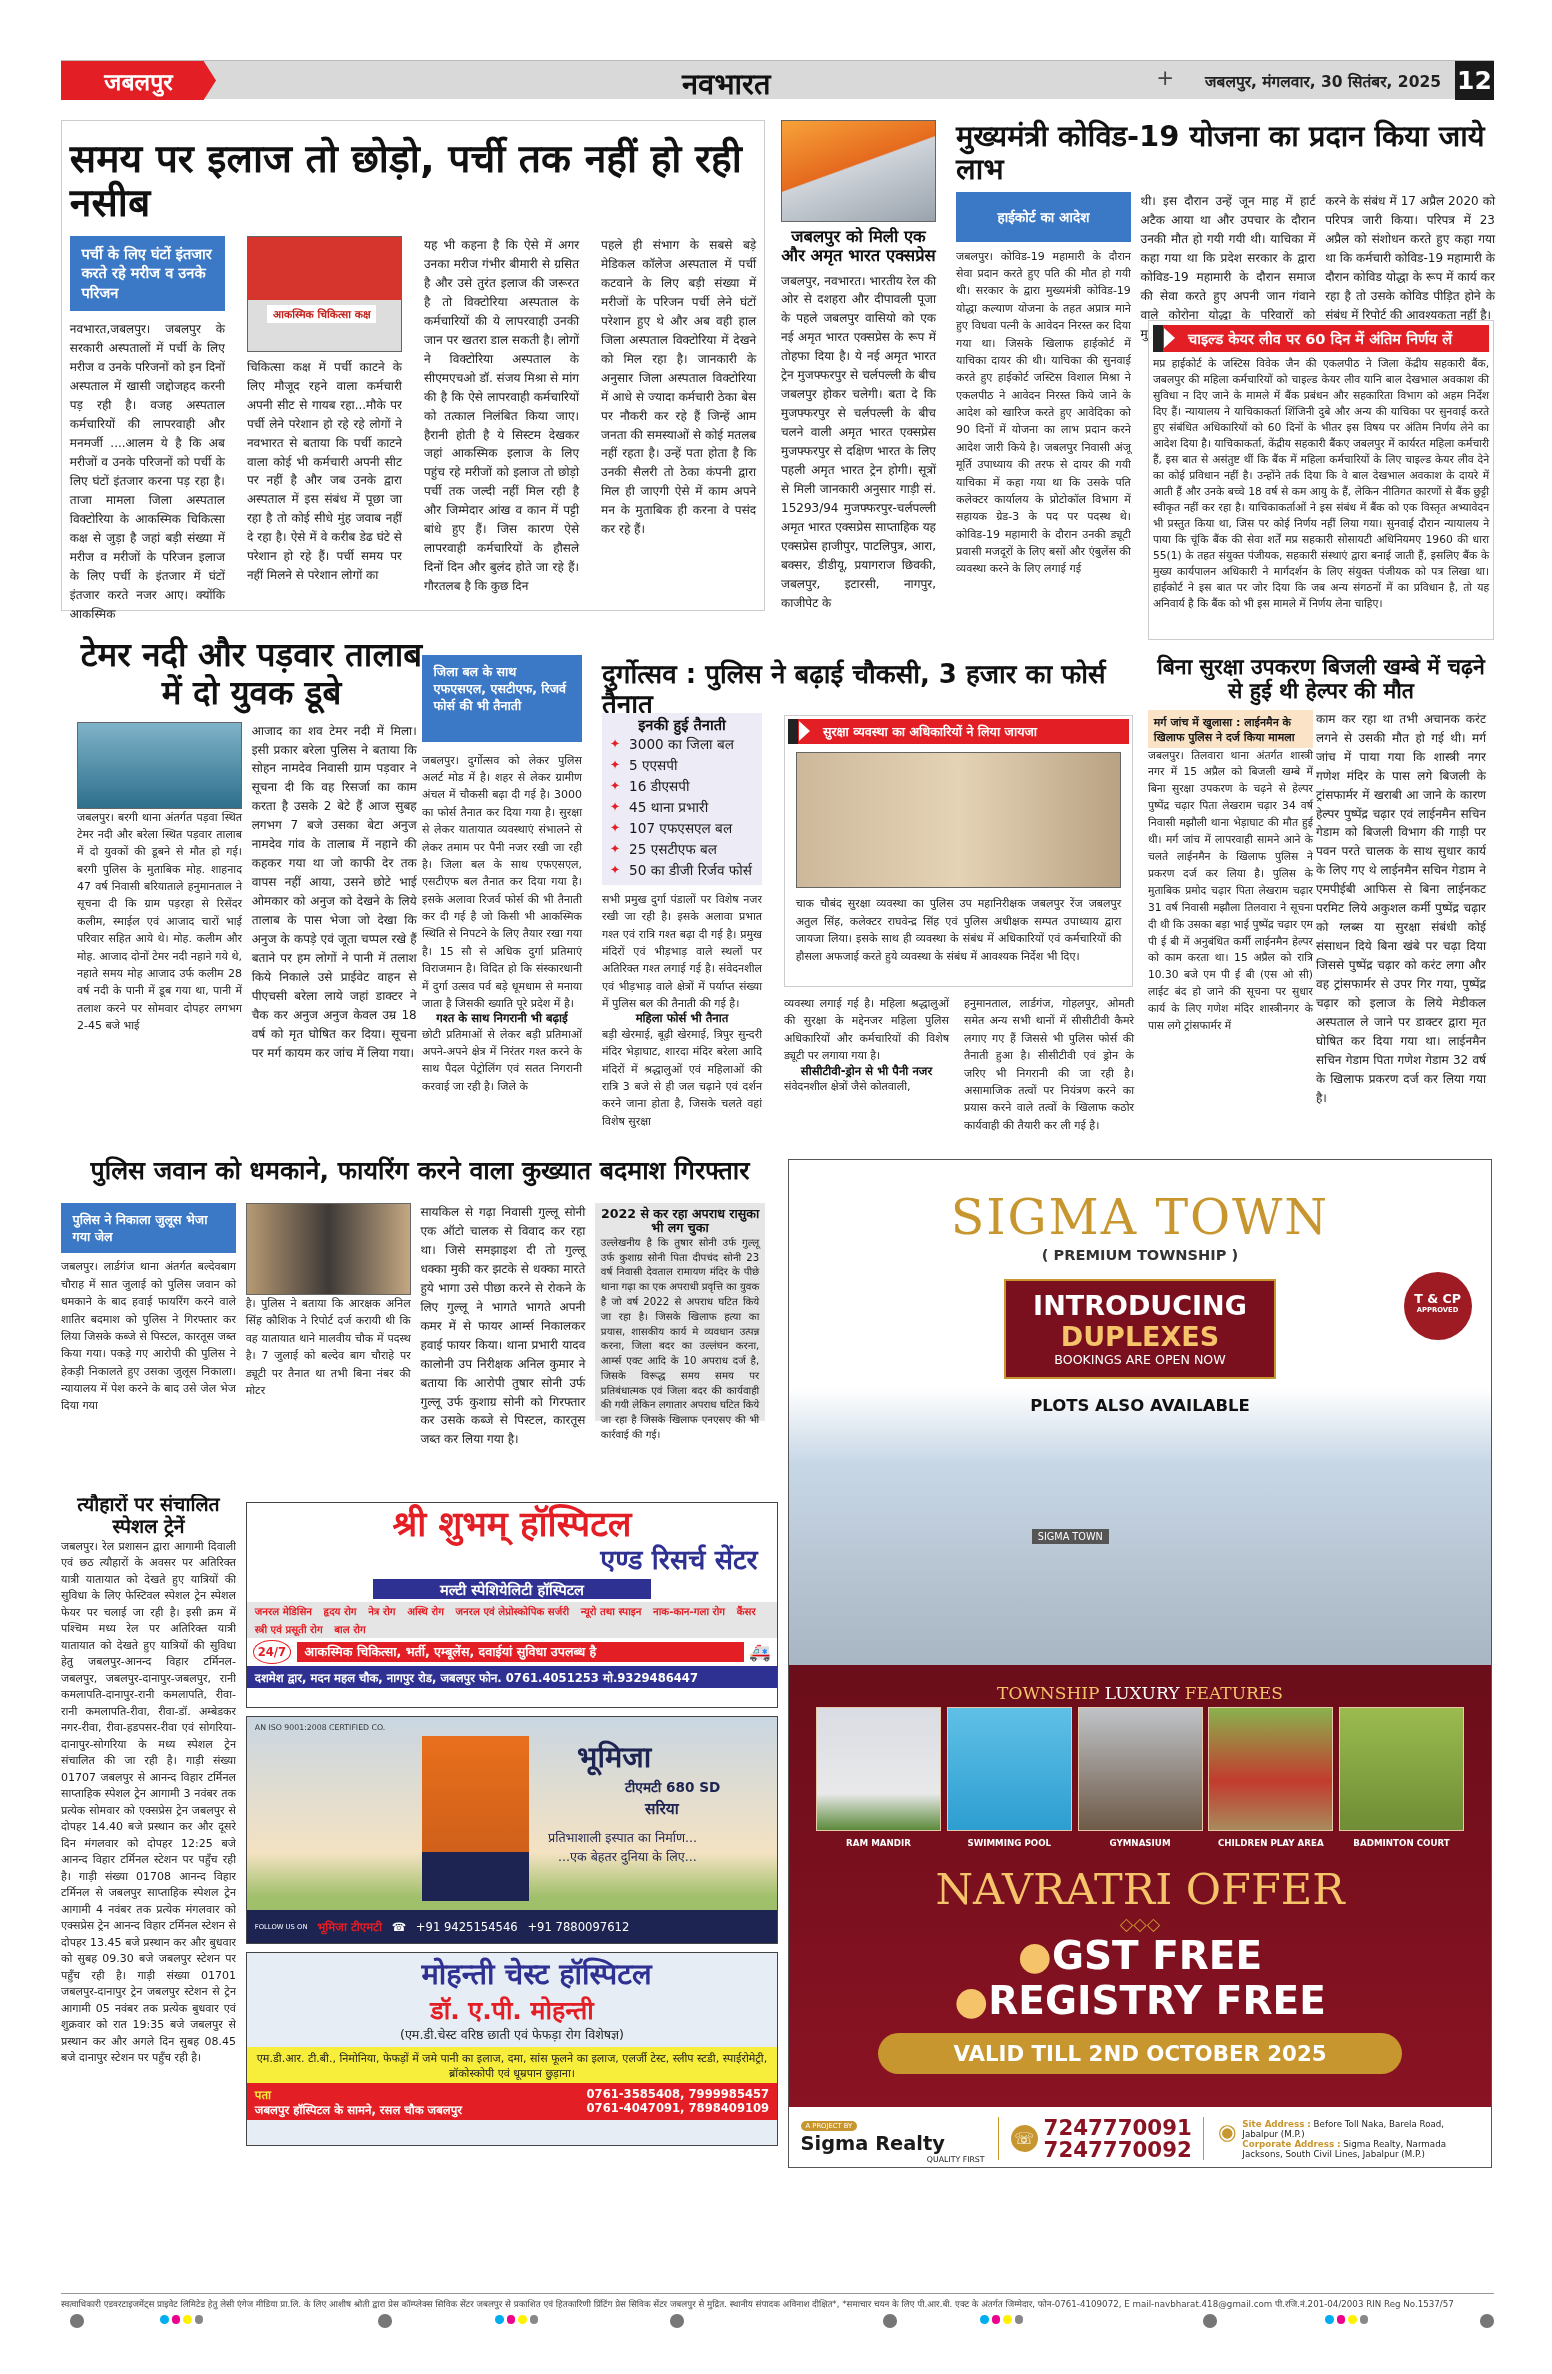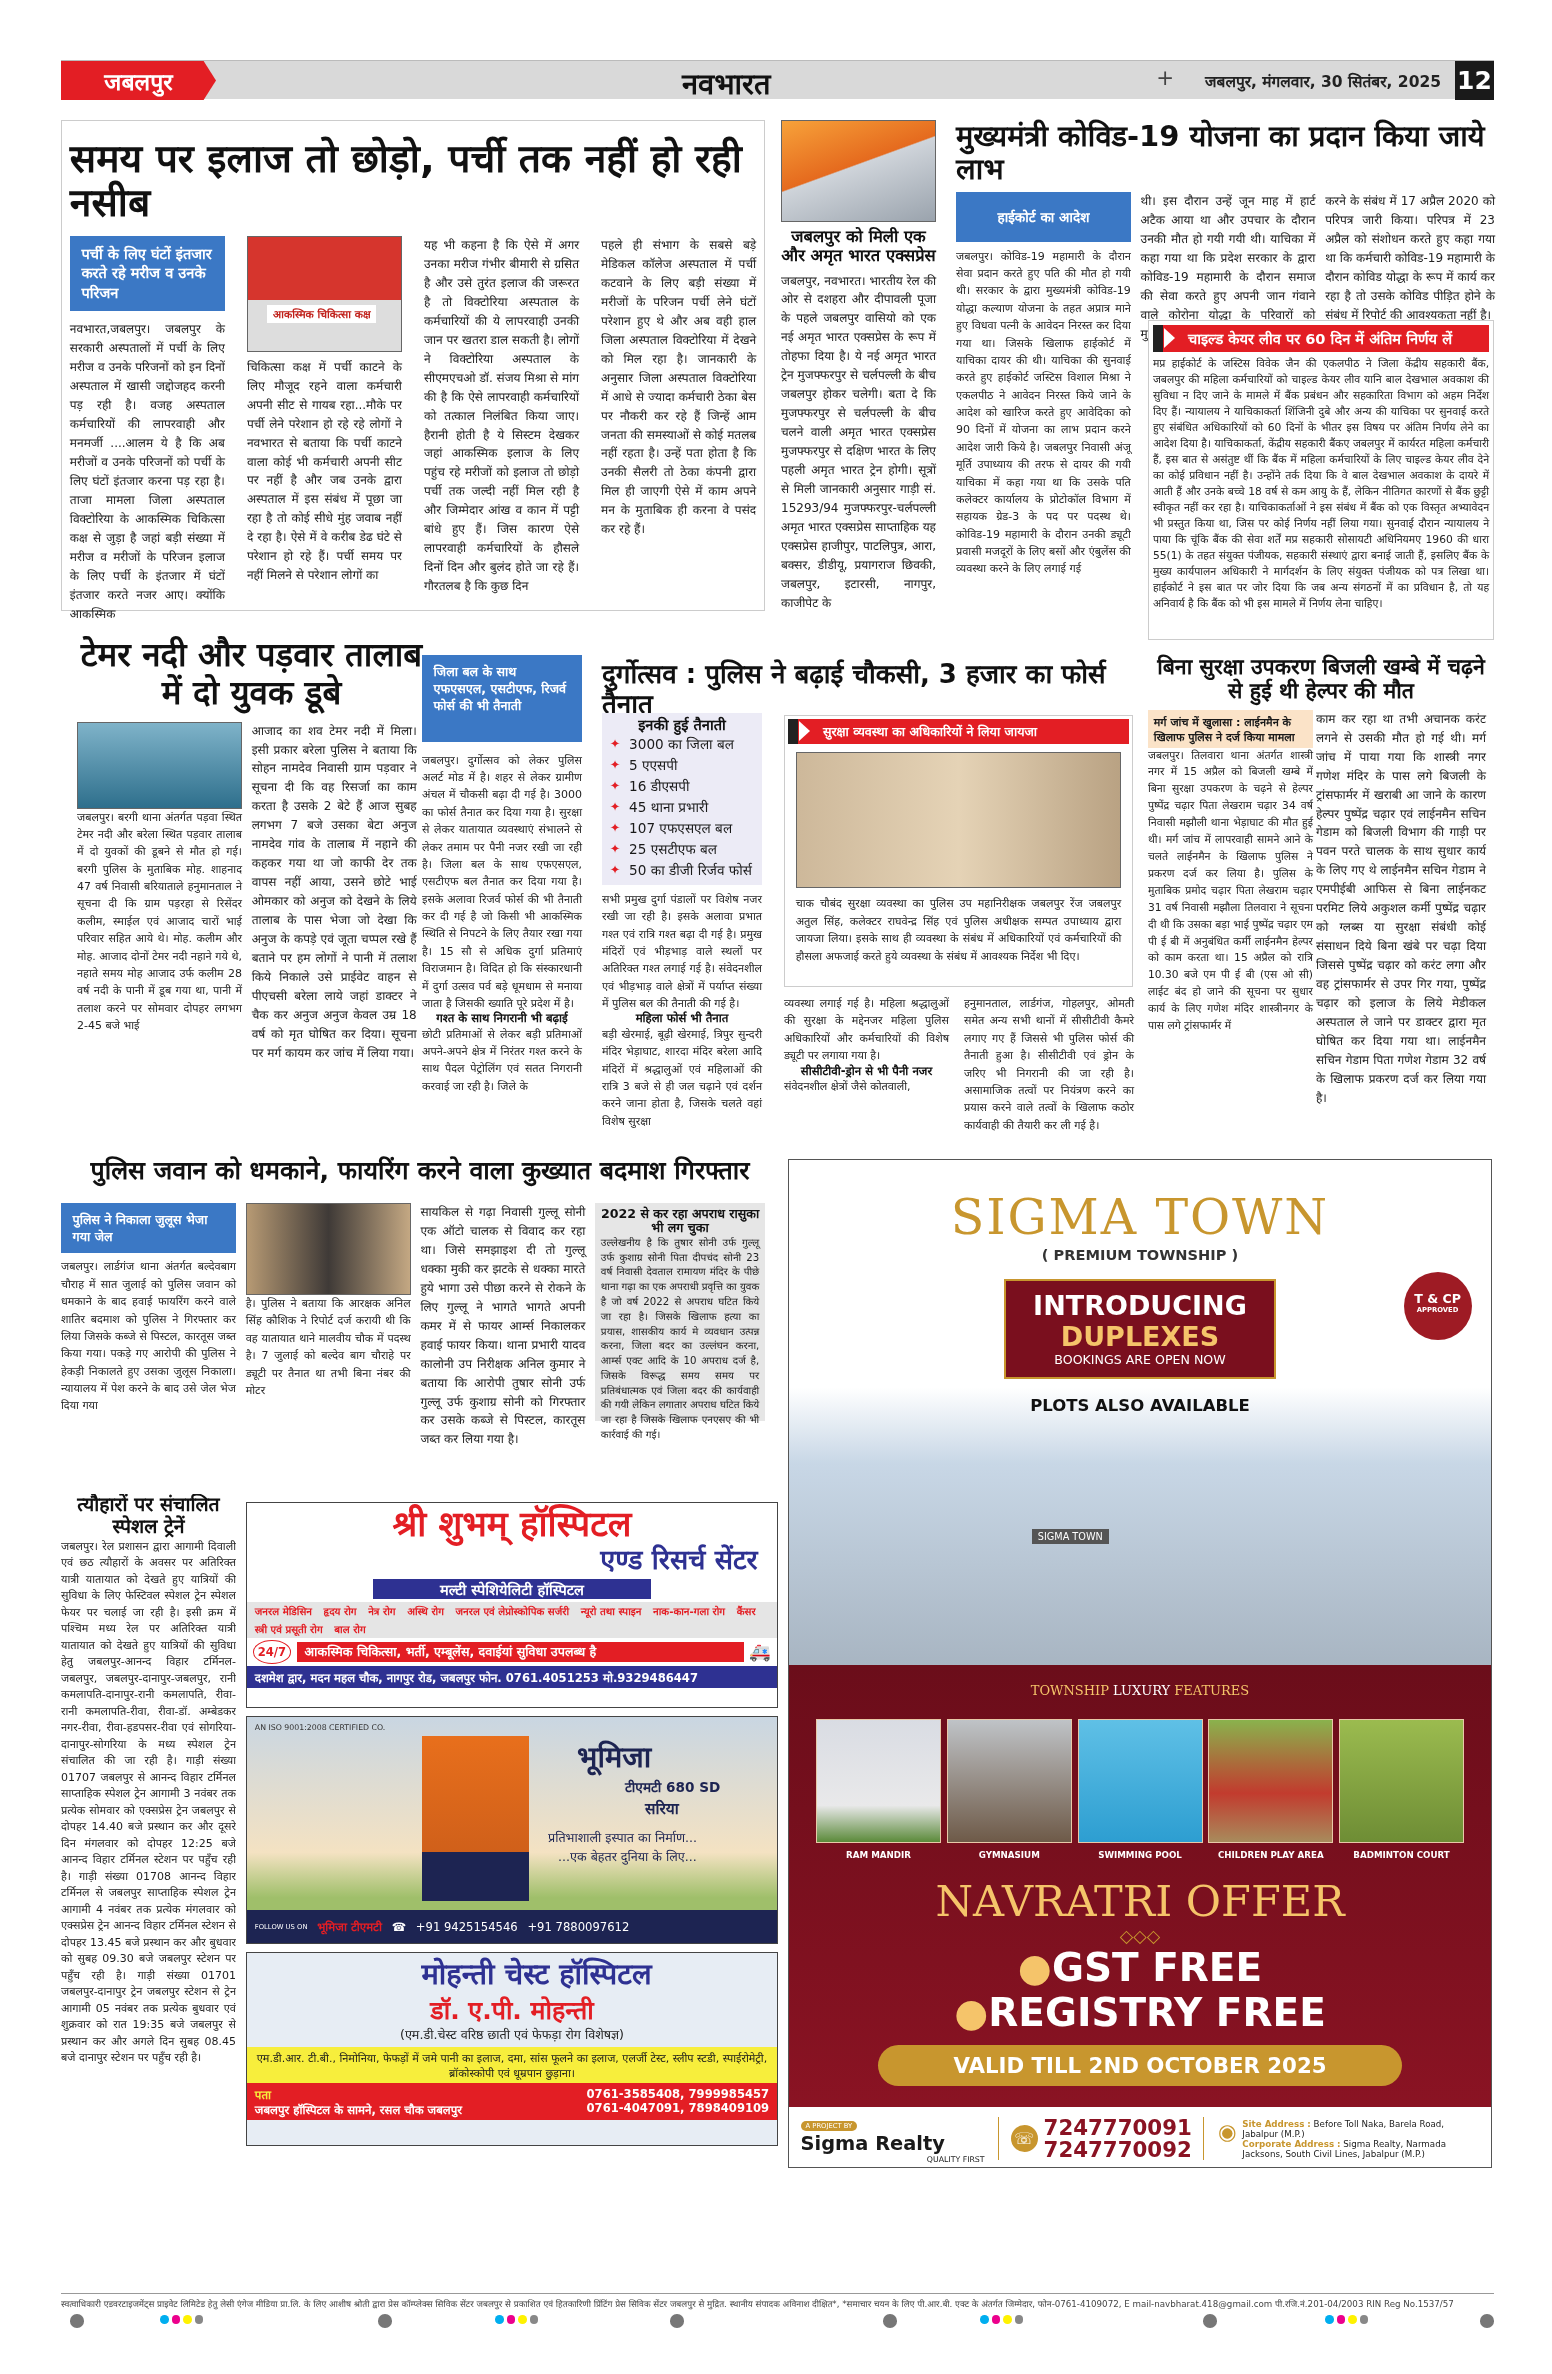--- a/index.html
+++ b/index.html
@@ -234,29 +234,29 @@
       <div style="color:#fff;font-size:12.6px">BOOKINGS ARE OPEN NOW</div>
     </div>
     <div class="abs" style="right:19.4px;top:112px;width:68px;height:68px;border-radius:50%;background:#9e1b24;color:#fff;text-align:center;font-size:12.6px;font-weight:bold;padding-top:19.4px">
       <div>T &amp; CP</div>
       <div style="font-size:6.8px">APPROVED</div>
     </div>
     <div style="text-align:center;font-weight:bold;font-size:16.5px;margin-top:17.5px;color:#111">PLOTS ALSO AVAILABLE</div>
     <div class="abs" style="left:243px;top:369px;background:#555;color:#fff;font-size:9.7px;padding:1.9px 5.8px">SIGMA TOWN</div>
   </div>
   <div style="background:linear-gradient(#6b0d1a,#8a1323);height:442px;padding-top:17.5px">
-    <div style="text-align:center;font-family:'DejaVu Serif',serif;font-size:13px;margin-bottom:21px">
+    <div style="text-align:center;font-family:'DejaVu Serif',serif;font-size:17px;margin-bottom:4px">
       <span style="color:#f5c46a">TOWNSHIP</span>
       <span style="color:#fff">LUXURY</span>
       <span style="color:#f5c46a">FEATURES</span>
     </div>
     <div class="feat">
       <div><div class="img" style="background:linear-gradient(#d9dce3,#e9e9ea 70%,#5b8a3a)"></div><span>RAM MANDIR</span></div>
+      <div><div class="img" style="background:linear-gradient(#5fc0e6,#2d9ed1)"></div><span>SWIMMING POOL</span></div>
       <div><div class="img" style="background:linear-gradient(#bfc3c7,#6e5a48)"></div><span>GYMNASIUM</span></div>
-      <div><div class="img" style="background:linear-gradient(#5fc0e6,#2d9ed1)"></div><span>SWIMMING POOL</span></div>
       <div><div class="img" style="background:linear-gradient(#8ab24d,#c23b2e 60%,#a88b5c)"></div><span>CHILDREN PLAY AREA</span></div>
       <div><div class="img" style="background:linear-gradient(#9bbb4f,#6e8d35)"></div><span>BADMINTON COURT</span></div>
     </div>
     <div style="text-align:center;font-family:'DejaVu Serif',serif;color:#f5c46a;font-size:43px;margin-top:15.5px">NAVRATRI OFFER</div>
     <div style="text-align:center;color:#c8962e;font-size:17.5px">◇◇◇</div>
     <div style="text-align:center;color:#fff;font-weight:bold;font-size:39px;line-height:1.15"><span style="color:#f5c46a">●</span><span>GST FREE</span></div>
     <div style="text-align:center;color:#fff;font-weight:bold;font-size:39px;line-height:1.15"><span style="color:#f5c46a">●</span><span>REGISTRY FREE</span></div>
     <div style="margin:9.7px auto 0;width:524px;background:#c8962e;border-radius:29px;color:#fff;font-weight:bold;font-size:21.3px;text-align:center;padding:7.8px">VALID TILL 2ND OCTOBER 2025</div>
   </div>
   <div style="display:flex;align-items:center;height:63px;padding:0 11.6px;gap:13.6px;background:#fff">

